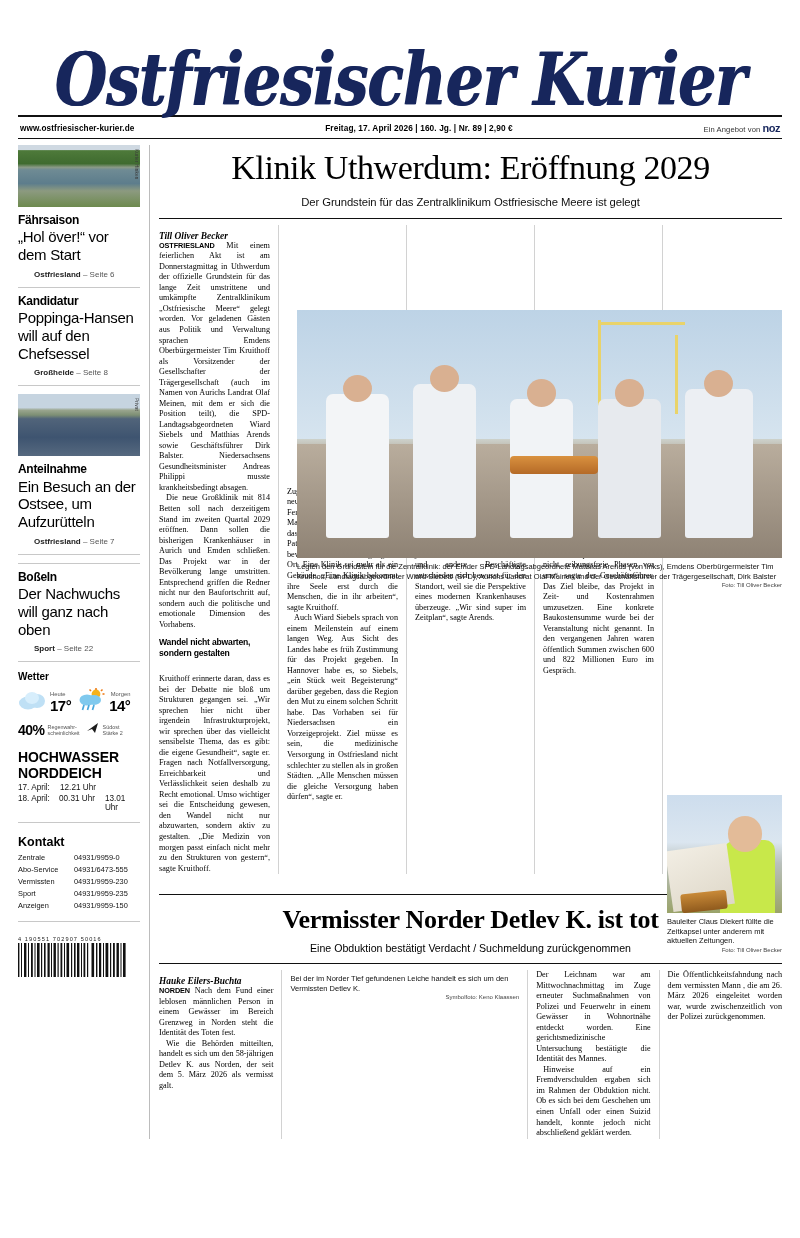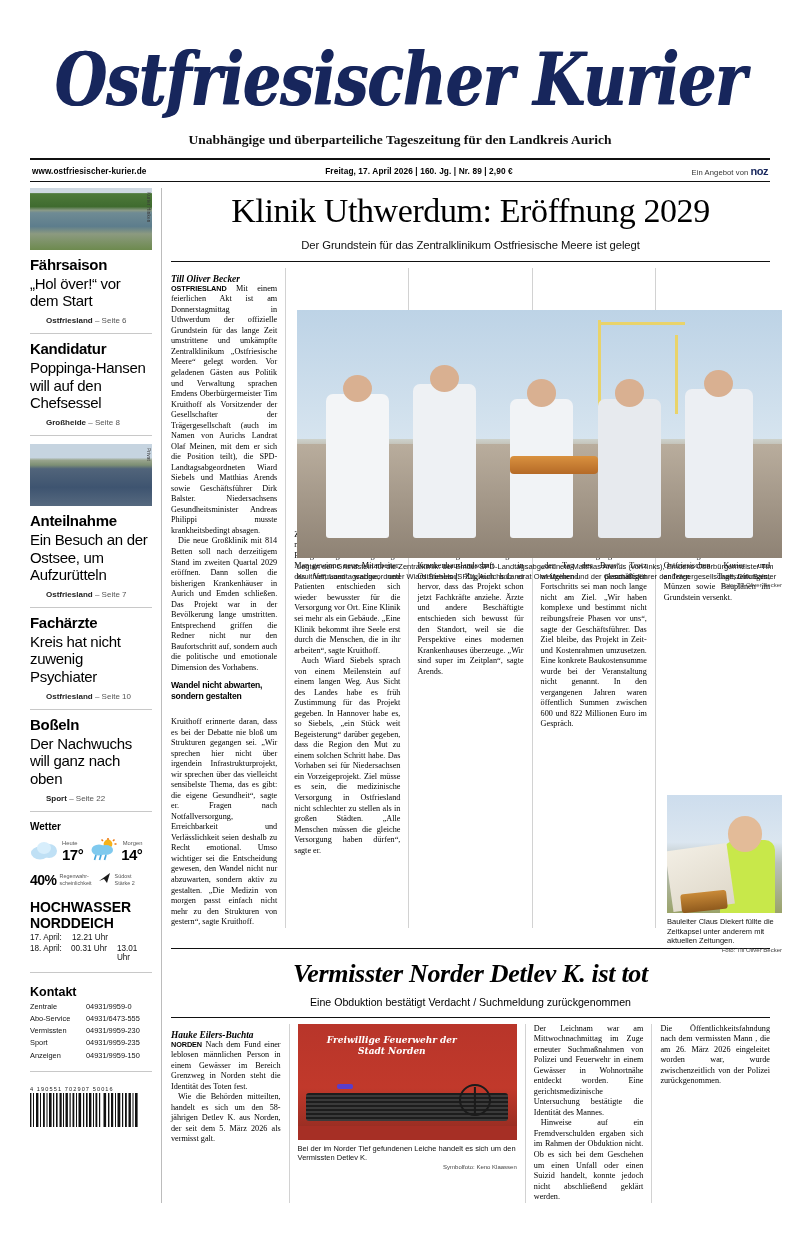--- a/index.html
+++ b/index.html
@@ -3,21 +3,21 @@
 <meta charset="utf-8">
 <style>
   * { box-sizing: border-box; margin: 0; padding: 0; }
   html, body {
     width: 800px; height: 1238px;
     background: #ffffff;
     font-family: "Liberation Sans", sans-serif;
     color: #000;
     overflow: hidden;
   }
-  .page { position: relative; width: 800px; height: 1238px; padding: 0 30px; }
+  .page { position: relative; width: 800px; height: 1238px; padding: 0 18px; }
 
   
   .masthead { text-align: center; padding-top: 42px; }
   .masthead-title {
     font-family: "DejaVu Serif", serif;
     font-weight: bold;
     font-style: italic;
     font-size: 60px;
     letter-spacing: -1px;
     color: #17265c;
@@ -66,21 +66,21 @@
       linear-gradient(180deg,#c6d4e0 0%,#c6d4e0 22%, #9aa58e 26%, #7d8f74 34%,
       #51647a 40%, #3e5470 70%, #56697f 100%);
   }
   .photo-credit-v {
     position: absolute; right: 1px; top: 4px;
     writing-mode: vertical-rl;
     font-size: 4.6px; color: #3a3a3a; letter-spacing: .2px;
   }
   .teaser { padding-top: 7px; }
   .teaser-kicker {
-    font-size: 15px; font-weight: bold; line-height: 1.12; letter-spacing: -.3px;
+    font-size: 12px; font-weight: bold; line-height: 1.12; letter-spacing: -.3px;
   }
   .teaser-text {
     font-size: 15px; line-height: 1.18; letter-spacing: -.3px; margin-top: 1px;
   }
   .teaser-ref { font-size: 8px; margin-top: 6px; color: #222; margin-left: 16px; }
   .teaser-ref b { font-weight: bold; }
   .teaser-ref span { color: #555; }
   .teaser-divider { border-top: 1px solid #c8c8c8; margin: 8px 0 0 0; }
 
   
@@ -183,33 +183,32 @@
   }
   .fw-star:before { transform: translate(-50%,0) rotate(0deg); }
   .fw-star:after { transform: translate(-50%,-100%) rotate(0deg); }
   .fw-light { position:absolute; left:18%; bottom:44%; width:16px; height:5px; background:#5a3ecb; border-radius:2px; }
   .fw-bumper { position:absolute; left:0; right:0; bottom:0; height:12%; background:#a62f25; }
 
   
   .rule-section { border-top: 1px solid #111; margin-top: 9px; }
   .headline2 {
     font-family: "Liberation Serif", serif; font-size: 26px; text-align: center;
-    margin-top: 10px; letter-spacing: -.3px; font-style: italic;
+    margin-top: 10px; letter-spacing: -.3px;
   }
   .subhead2 { text-align:center; font-size: 10.6px; margin-top: 7px; }
   .rule-thin2 { border-top: 1px solid #111; margin-top: 9px; }
 </style>
 </head>
 <body>
 
 <div class="page">
 
   <div class="masthead">
     <div class="masthead-title">Ostfriesischer Kurier</div>
-    <div class="masthead-sub">Unabhängige und überparteiliche Tageszeitung für den Landkreis Aurich</div>
   </div>
   <div class="rule-thick"></div>
   <div class="infobar">
     <div>www.ostfriesischer-kurier.de</div>
     <div class="center">Freitag, 17. April 2026  |  160. Jg.  |  Nr. 89  |  2,90 €</div>
     <div class="right">
       <span>Ein Angebot von</span>
       <span class="noz">noz</span>
     </div>
   </div>
@@ -248,28 +247,20 @@
       <div class="teaser">
         <div class="teaser-kicker">Anteilnahme</div>
         <div class="teaser-text">Ein Besuch an der Ostsee, um Aufzurütteln</div>
         <div class="teaser-ref">
           <b>Ostfriesland</b>
           <span>– Seite 7</span>
         </div>
       </div>
       <div class="teaser-divider"></div>
 
-      <div class="teaser">
-        <div class="teaser-kicker">Fachärzte</div>
-        <div class="teaser-text">Kreis hat nicht zuwenig Psychiater</div>
-        <div class="teaser-ref">
-          <b>Ostfriesland</b>
-          <span>– Seite 10</span>
-        </div>
-      </div>
       <div class="teaser-divider"></div>
 
       <div class="teaser">
         <div class="teaser-kicker">Boßeln</div>
         <div class="teaser-text">Der Nachwuchs will ganz nach oben</div>
         <div class="teaser-ref">
           <b>Sport</b>
           <span>– Seite 22</span>
         </div>
       </div>
@@ -506,27 +497,20 @@
           <div class="byline">Hauke Eilers-Buchta</div>
           <p class="ptext">
             <b class="place">NORDEN</b>
             <span>Nach dem Fund einer leblosen männlichen Person in einem Gewässer im Bereich Grenzweg in Norden steht die Identität des Toten fest.</span>
           </p>
           <p class="ptext">Wie die Behörden mitteilten, handelt es sich um den 58-jährigen Detlev K. aus Norden, der seit dem 5. März 2026 als vermisst galt.</p>
         </div>
         <div class="col-sep"></div>
 
         <div class="col" style="flex:2;">
-          <div class="photo-fw">
-            <div class="fw-text">Freiwillige Feuerwehr der Stadt Norden</div>
-            <div class="fw-light"></div>
-            <div class="fw-grill"></div>
-            <div class="fw-star"></div>
-            <div class="fw-bumper"></div>
-          </div>
           <div class="caption">Bei der im Norder Tief gefundenen Leiche handelt es sich um den Vermissten Detlev K.</div>
           <div class="caption-credit">Symbolfoto: Keno Klaassen</div>
         </div>
         <div class="col-sep"></div>
 
         <div class="col">
           <p class="ptext" style="text-indent:0">Der Leichnam war am Mittwochnachmittag im Zuge erneuter Suchmaßnahmen von Polizei und Feuerwehr in einem Gewässer in Wohnortnähe entdeckt worden. Eine gerichtsmedizinische Untersuchung bestätigte die Identität des Mannes.</p>
           <p class="ptext">Hinweise auf ein Fremdverschulden ergaben sich im Rahmen der Obduktion nicht. Ob es sich bei dem Geschehen um einen Unfall oder einen Suizid handelt, konnte jedoch nicht abschließend geklärt werden.</p>
         </div>
         <div class="col-sep"></div>

